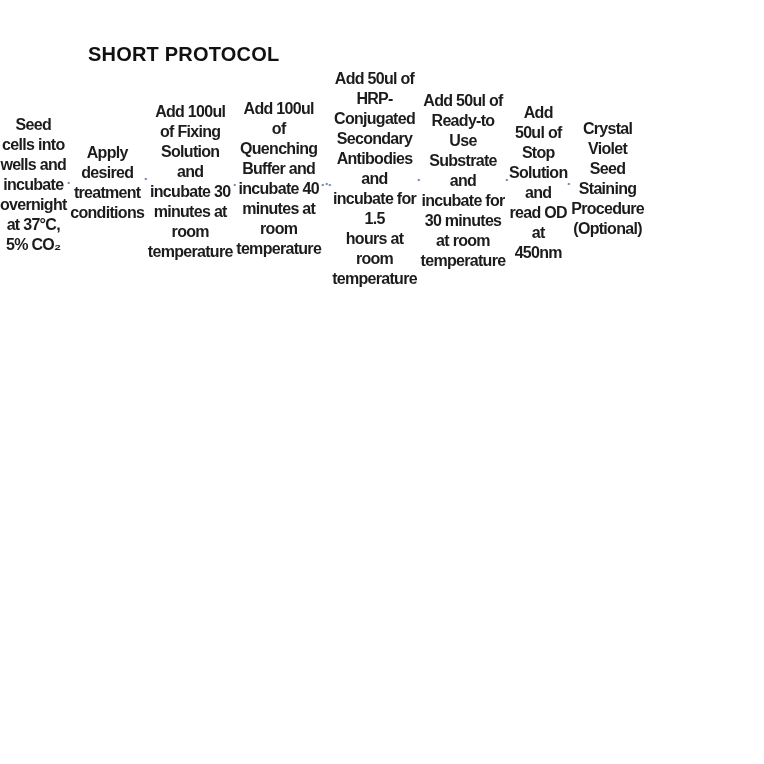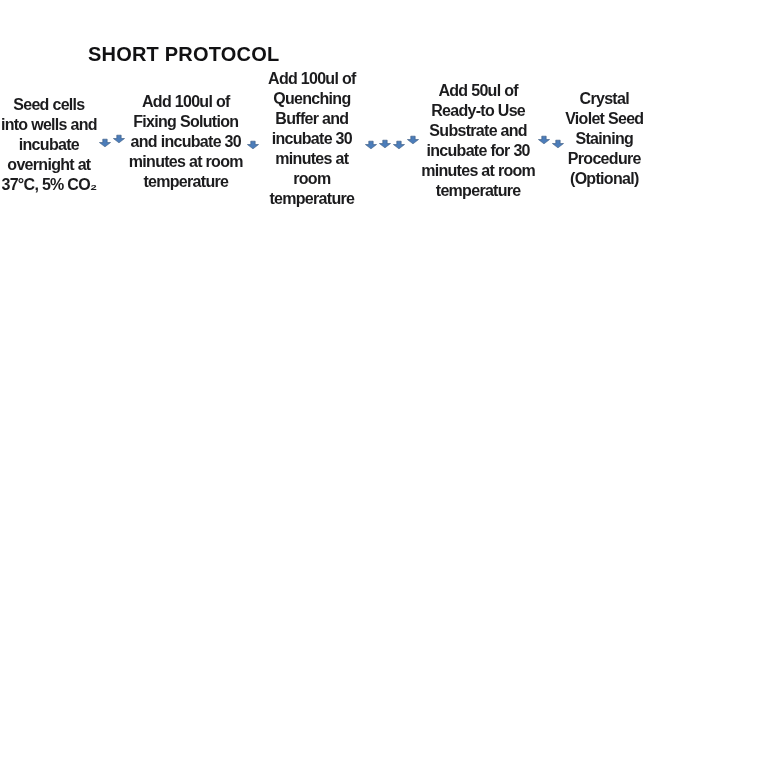--- a/index.html
+++ b/index.html
@@ -53,60 +53,64 @@
   <h1 class="page-title">SHORT PROTOCOL</h1>
 
   <div class="flow">
 
     <div class="step" style="margin-top:14px">Seed cells into wells and incubate overnight at 37°C, 5% CO₂</div>
 
     <svg class="arrow" style="margin-top:10px" width="60" height="36" viewBox="0 0 60 36">
       <path d="M20.5 1.5 L39.5 1.5 L39.5 16 L54 16 L30 34.5 L6 16 L20.5 16 Z"></path>
     </svg>
 
+    <div class="step" style="margin-top:10px">Apply desired treatment conditions</div>
 
     <svg class="arrow" style="margin-top:3px" width="60" height="36" viewBox="0 0 60 36">
       <path d="M20.5 1.5 L39.5 1.5 L39.5 16 L54 16 L30 34.5 L6 16 L20.5 16 Z"></path>
     </svg>
 
     <div class="step" style="margin-top:9px">Add 100ul of Fixing Solution and incubate 30 minutes at room temperature</div>
 
     <svg class="arrow" style="margin-top:14px" width="60" height="36" viewBox="0 0 60 36">
       <path d="M20.5 1.5 L39.5 1.5 L39.5 16 L54 16 L30 34.5 L6 16 L20.5 16 Z"></path>
     </svg>
 
-    <div class="step" style="margin-top:3px">Add 100ul of Quenching Buffer and incubate 30 minutes at room
+    <div class="step" style="margin-top:3px">Add 100ul of Quenching Buffer and incubate 40 minutes at room
 temperature</div>
 
     <svg class="arrow" style="margin-top:14px" width="60" height="36" viewBox="0 0 60 36">
       <path d="M20.5 1.5 L39.5 1.5 L39.5 16 L54 16 L30 34.5 L6 16 L20.5 16 Z"></path>
     </svg>
 
 
     <svg class="arrow" style="margin-top:12px" width="60" height="36" viewBox="0 0 60 36">
       <path d="M20.5 1.5 L39.5 1.5 L39.5 16 L54 16 L30 34.5 L6 16 L20.5 16 Z"></path>
     </svg>
 
 
     <svg class="arrow" style="margin-top:14px" width="60" height="36" viewBox="0 0 60 36">
       <path d="M20.5 1.5 L39.5 1.5 L39.5 16 L54 16 L30 34.5 L6 16 L20.5 16 Z"></path>
     </svg>
 
+    <div class="step" style="margin-top:3px">Add 50ul of HRP-Conjugated Secondary Antibodies and incubate for 1.5
+hours at room temperature</div>
 
     <svg class="arrow" style="margin-top:4px" width="60" height="36" viewBox="0 0 60 36">
       <path d="M20.5 1.5 L39.5 1.5 L39.5 16 L54 16 L30 34.5 L6 16 L20.5 16 Z"></path>
     </svg>
 
     <div class="step" style="margin-top:7px">Add 50ul of Ready-to Use Substrate and incubate for 30 minutes at room
 temperature</div>
 
     <svg class="arrow" style="margin-top:4px" width="60" height="36" viewBox="0 0 60 36">
       <path d="M20.5 1.5 L39.5 1.5 L39.5 16 L54 16 L30 34.5 L6 16 L20.5 16 Z"></path>
     </svg>
 
+    <div class="step" style="margin-top:10px">Add 50ul of Stop Solution and read OD at 450nm</div>
 
     <svg class="arrow" style="margin-top:13px" width="60" height="36" viewBox="0 0 60 36">
       <path d="M20.5 1.5 L39.5 1.5 L39.5 16 L54 16 L30 34.5 L6 16 L20.5 16 Z"></path>
     </svg>
 
     <div class="step" style="margin-top:3px">Crystal Violet Seed Staining Procedure (Optional)</div>
 
   </div>
 </div>
 

